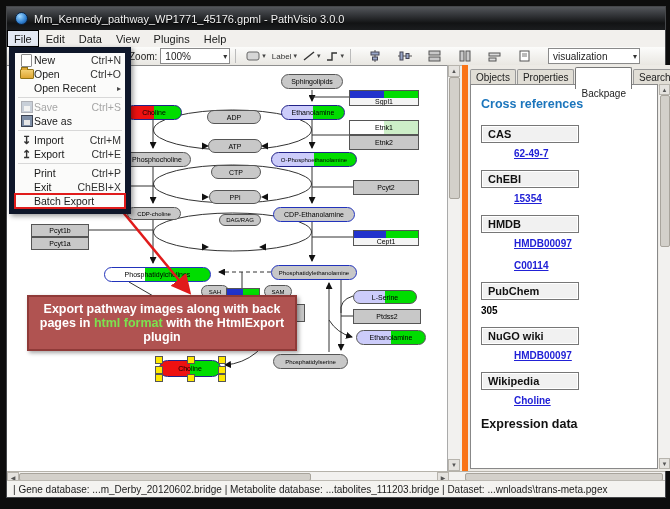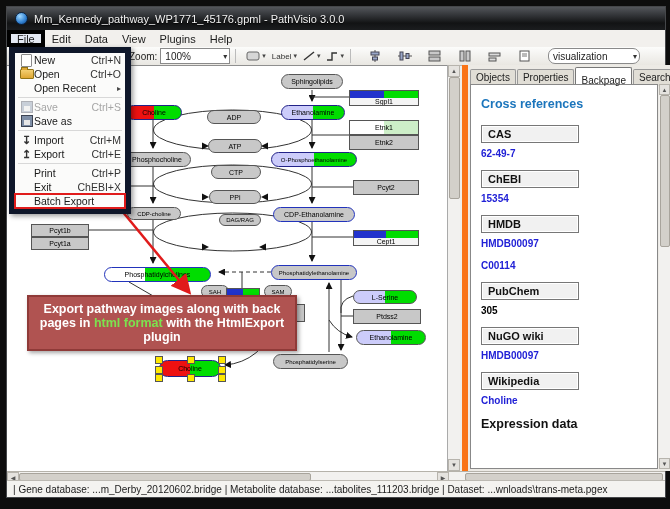--- a/index.html
+++ b/index.html
@@ -9,21 +9,21 @@
   
   #titlebar{position:absolute;left:0;top:0;width:100%;height:23px;
     background:linear-gradient(#53565b,#2a2c2f 45%,#121314 70%,#1b1d1f);display:flex;align-items:center;}
   #appicon{width:11px;height:11px;margin:0 6px 0 8px;border-radius:50%;
     background:radial-gradient(circle at 35% 30%,#9fd8ff,#2f7fd0 60%,#123d73);border:1px solid #0b2342;}
   #title{color:#f2f2f2;font-size:11px;text-shadow:0 1px 1px #000;white-space:nowrap;}
   
   #menubar{position:absolute;left:0;top:23px;width:100%;height:17px;background:#f2f0ed;
     border-bottom:1px solid #c9c6c0;display:flex;align-items:stretch;font-size:11px;color:#1a1a1a;}
   .mitem{padding:1px 7px;display:flex;align-items:center;}
-  .mitem.active{background:#e3e8f2;border:4px solid #000000;padding:0 6px;}
+  .mitem.active{background:#e3e8f2;border:1px solid #000000;padding:0 6px;}
   
   #toolbar{position:absolute;left:0;top:40px;width:100%;height:18px;
     background:linear-gradient(#fcfcfb,#e9e7e2);border-bottom:1px solid #b9b6ae;
     display:flex;align-items:center;font-size:10px;color:#222;}
   #toolbar .tl{margin-left:122px;text-align:center;}
   .combo{height:14px;background:#fff;border:1px solid #8a8a8a;display:inline-flex;align-items:center;
     font-size:10px;padding:0 2px 0 4px;margin-left:3px;}
   .combo .car{margin-left:auto;padding-left:6px;color:#333;font-size:8px;}
   .tbtn{display:inline-flex;align-items:center;justify-content:center;height:16px;min-width:16px;
     margin-left:4px;border:1px solid transparent;border-radius:2px;color:#333;}
@@ -52,30 +52,30 @@
   .sb .btn{position:absolute;background:#e5e3df;border:1px solid #b7b4ad;color:#555;
     display:flex;align-items:center;justify-content:center;font-size:6px;}
   .sb .thumb{position:absolute;background:#d3d0ca;border:1px solid #a8a49c;border-radius:2px;}
   #vscroll{left:440px;top:58px;width:12px;height:406px;border-left:1px solid #aaa;}
   #hscroll{left:0;top:464px;width:658px;height:9px;border-top:1px solid #b5b2aa;}
   
   #panel{position:absolute;left:455px;top:58px;width:203px;height:406px;background:#eceae5;border-left:6px solid #f97316;}
   #tabs{position:absolute;left:2px;top:2px;height:17px;display:flex;font-size:10px;color:#222;}
   .tab{border:1px solid #999;border-bottom:none;background:#e1ded6;padding:2px 5px 1px;margin-right:1px;
     border-radius:2px 2px 0 0;position:relative;top:2px;}
-  .tab.active{background:#fff;top:0;padding-top:7px;z-index:2;border-color:#777;}
+  .tab.active{background:#fff;top:0;padding-top:20px;z-index:2;border-color:#777;}
   #pcontent{position:absolute;left:2px;top:19px;width:188px;height:385px;background:#fff;
     border:1px solid #888;box-sizing:border-box;padding:12px 0 0 10px;overflow:hidden;}
   #pvscroll{left:191px;top:19px;width:11px;height:385px;}
   .phead{font-size:12.5px;font-weight:bold;color:#1b75bc;margin-bottom:14px;}
   .sec{margin-bottom:11px;}
   .secbox{min-width:84px;width:max-content;border:1px solid #777;background:#f1f1f1;
     font-size:11px;font-weight:bold;color:#111;padding:2px 6px;box-shadow:inset 0 0 0 1px #fff;}
   .secval{margin-top:5px;font-size:10px;font-weight:bold;}
-  .secval.link{color:#2121d6;}
+  .secval.link{color:#2121d6;text-decoration:underline;margin-left:33px;}
   .pfoot{font-size:12.5px;font-weight:bold;color:#111;margin-top:4px;}
   
   #status{position:absolute;left:0;top:473px;width:100%;height:17px;background:#f4f3f0;
     border-top:1px solid #bcb9b2;font-size:10px;color:#1c1c1c;display:flex;align-items:center;padding-left:6px;box-sizing:border-box;}
   
   #filemenu{position:absolute;left:2px;top:40px;width:110px;background:#fbfbfa;border:6px solid #0f172a;
     box-shadow:2px 2px 5px rgba(0,0,0,.4);z-index:30;padding:0 0;font-size:10.5px;color:#1a1a1a;}
   .fitem{height:14px;display:flex;align-items:center;padding:0 4px;position:relative;}
   .fitem .ic{width:15px;display:flex;align-items:center;justify-content:center;flex:0 0 15px;font-size:10px;}
   .fitem .lab{flex:1;}
@@ -175,21 +175,21 @@
             <rect x="1" y="7" width="7" height="3" fill="#dcdcdc" stroke="#555"></rect>
           </svg>
     </span>
     <span class="tbtn" style="margin-left:12px">
       <svg width="11" height="12">
             <rect x="1" y="1" width="9" height="10" fill="#fff" stroke="#555"></rect>
             <line x1="3" y1="4" x2="8" y2="4" stroke="#777"></line>
             <line x1="3" y1="6" x2="8" y2="6" stroke="#777"></line>
           </svg>
     </span>
-    <span class="combo" style="width:84px;margin-left:14px;border-radius:7px;">
+    <span class="combo" style="width:84px;margin-left:14px;">
       <span>visualization</span>
       <span class="car">▾</span>
     </span>
   </div>
 
   <div id="canvas">
     <svg id="edges">
       <defs>
         <marker id="mb" markerWidth="7" markerHeight="7" refX="6" refY="3.5" orient="auto">
           <path d="M0,0 L7,3.5 L0,7 z" fill="#111"></path>

